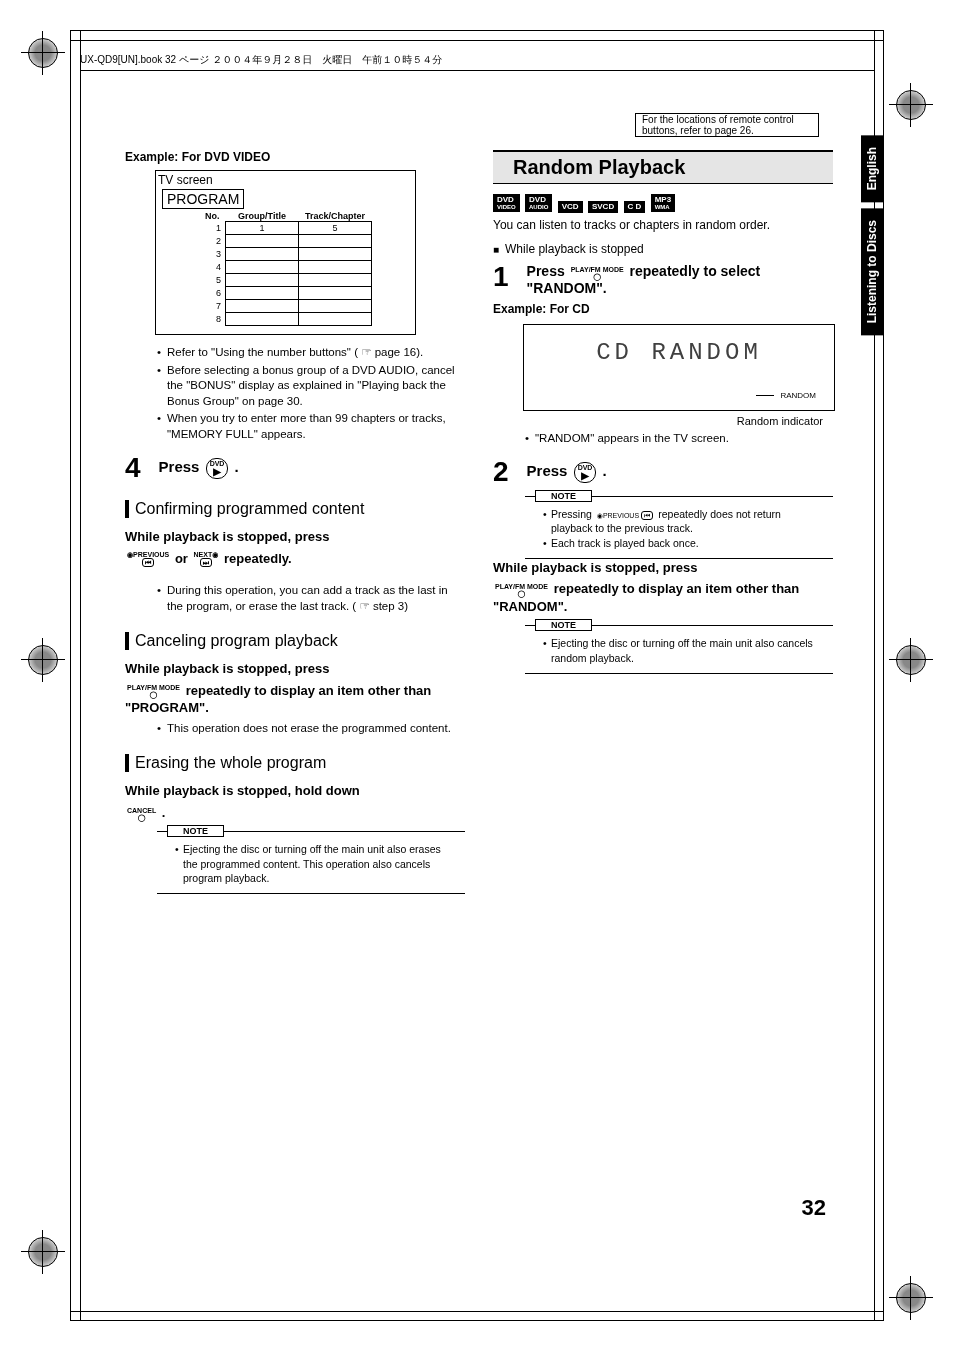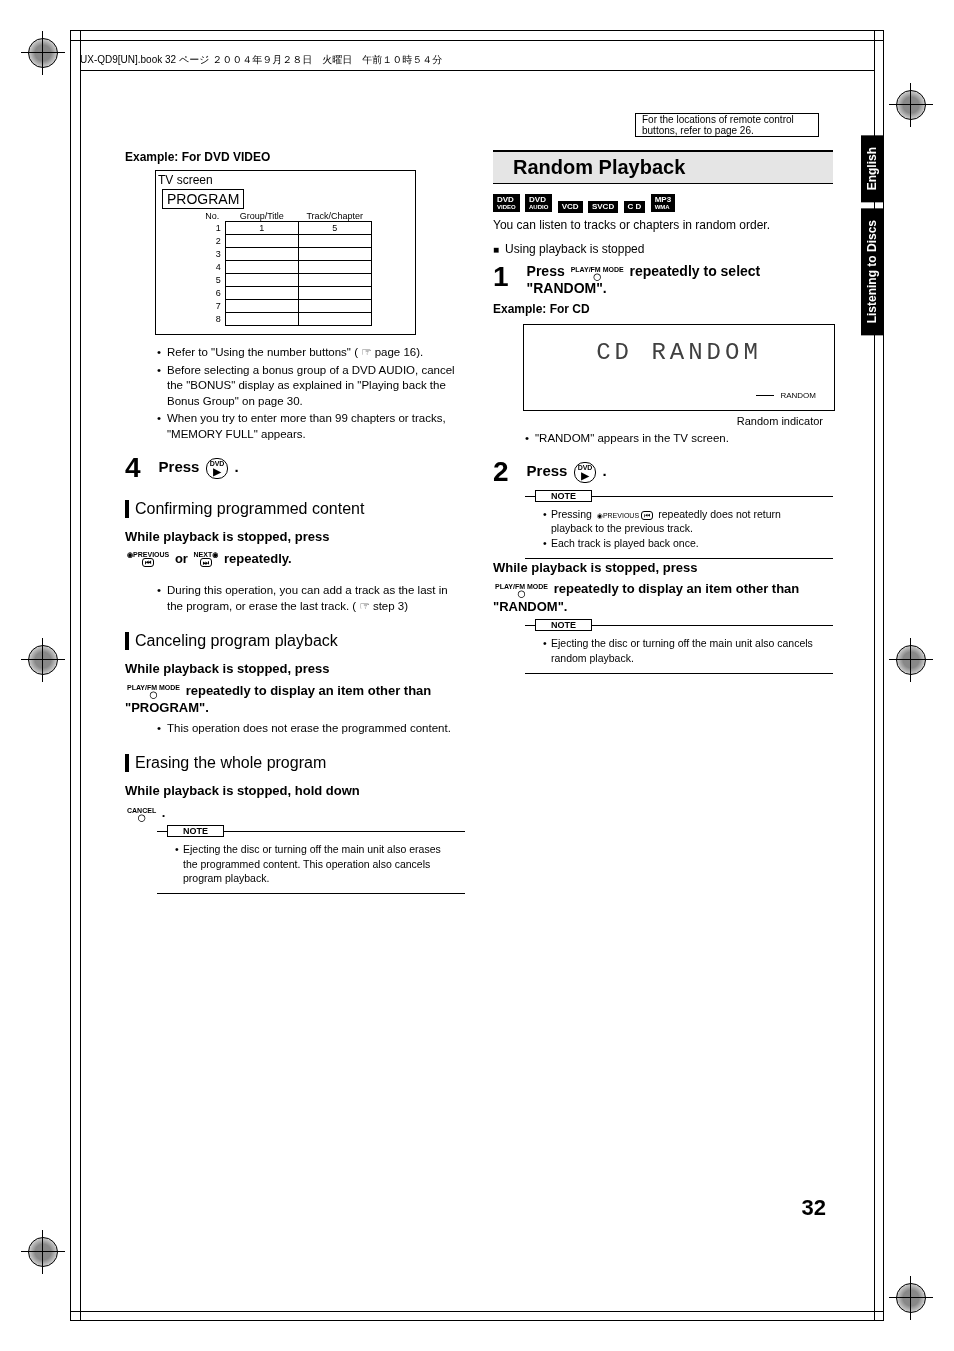--- a/index.html
+++ b/index.html
@@ -108,21 +108,21 @@
 .tv-label { text-align: left; font-size: 12px; padding: 0 6px 2px 0; }
 .program-title {
   border: 1px solid #000;
   display: inline-block;
   padding: 1px 4px;
   font-size: 14px;
   margin: 0 12px 2px 4px;
   text-align: center;
 }
 .prog-table { font-size: 9px; margin: 0 auto; border-collapse: collapse; }
-.prog-table th { font-weight: normal; padding: 0 6px; }
+.prog-table th { font-weight: bold; padding: 0 6px; }
 .prog-table td { border: 0.5px solid #000; width: 70px; text-align: center; height: 10px; }
 .prog-table td.no { border: none; width: 18px; text-align: right; padding-right: 4px; }
 .bullets { margin: 10px 0 0 32px; padding: 0; list-style: none; font-size: 11.5px; }
 .bullets li { position: relative; padding-left: 10px; margin-bottom: 2px; line-height: 1.35; }
 .bullets li::before { content: "•"; position: absolute; left: 0; }
 .step-row { display: flex; align-items: center; margin-top: 12px; }
 .step-num { font-size: 28px; font-weight: bold; margin-right: 18px; line-height: 1; }
 .step-text { font-size: 15px; font-weight: bold; }
 .play-btn {
   display: inline-block;
@@ -381,21 +381,21 @@
       <div class="disc-badges">
         <span class="badge">DVD<span class="sub">VIDEO</span></span>
         <span class="badge">DVD<span class="sub">AUDIO</span></span>
         <span class="badge">VCD</span>
         <span class="badge">SVCD</span>
         <span class="badge">C D</span>
         <span class="badge">MP3<span class="sub">WMA</span></span>
       </div>
 
       <div class="body-text">You can listen to tracks or chapters in random order.</div>
-      <div class="body-text square-bullet" style="margin-top:8px;">Using playback is stopped</div>
+      <div class="body-text square-bullet" style="margin-top:8px;">While playback is stopped</div>
 
       <div class="step-row" style="margin-top:6px; align-items:flex-start;">
         <div class="step-num">1</div>
         <div class="step-text" style="font-size:14px;">
           <span>Press </span>
           <span class="small-icon"><span>PLAY/FM MODE</span><br>◯</span>
           <span> repeatedly to select "RANDOM".</span>
         </div>
       </div>
 

